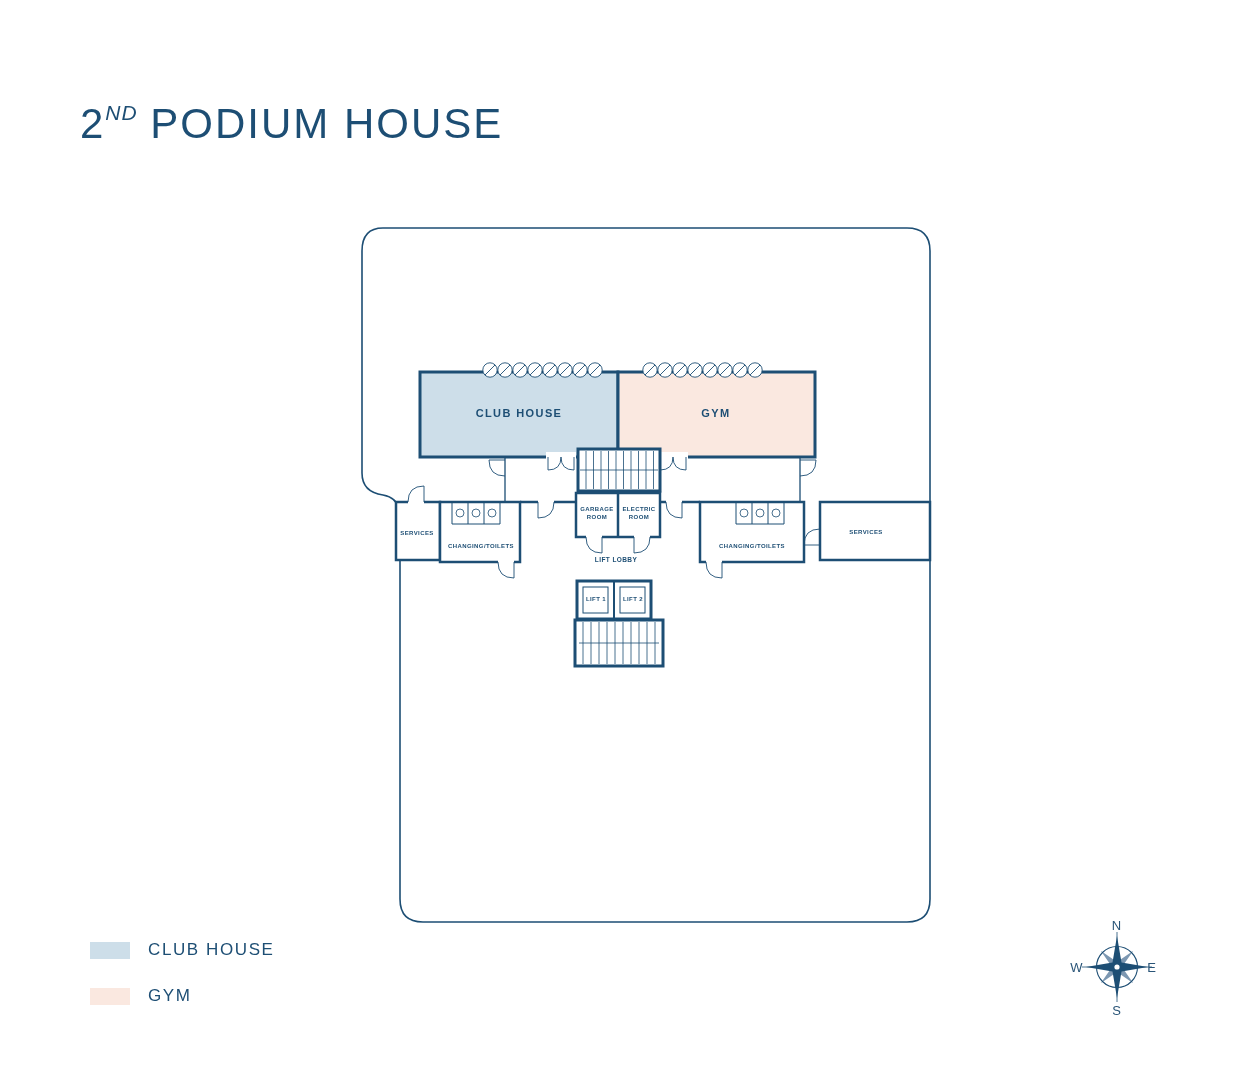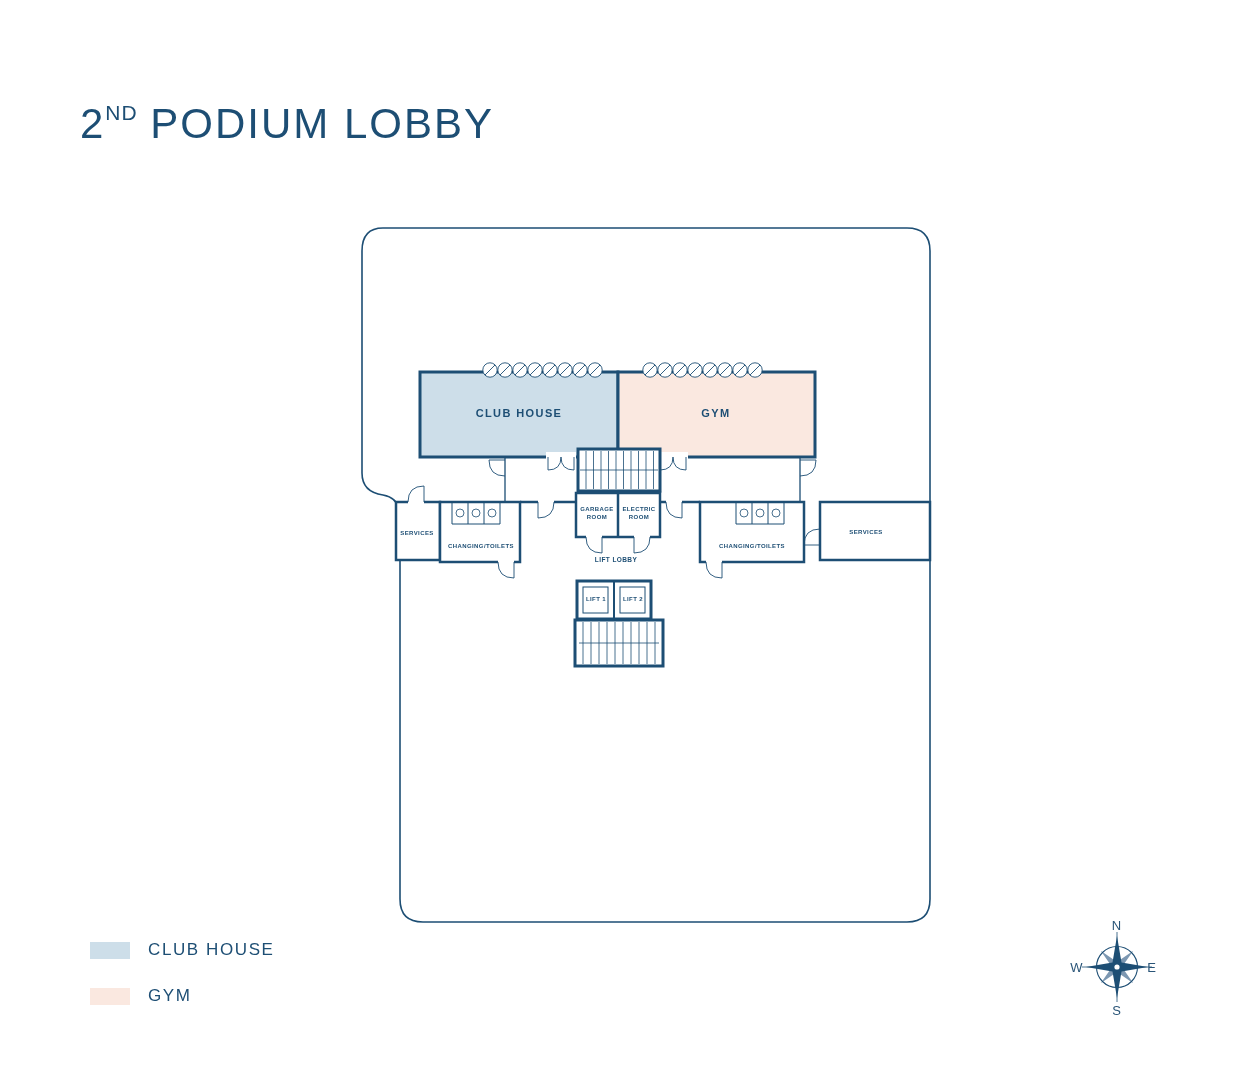--- a/index.html
+++ b/index.html
@@ -4,42 +4,42 @@
 <style>
   html,body{margin:0;padding:0;}
   body{
     width:1255px;height:1080px;position:relative;background:#ffffff;overflow:hidden;
     font-family:"Liberation Sans",sans-serif;color:#1d4e74;
   }
   .title{
     position:absolute;left:80px;top:100px;font-size:42px;letter-spacing:2px;
     color:#1d4e74;font-weight:400;
   }
-  .title sup{font-size:0.5em;position:relative;top:-0.12em;vertical-align:super;letter-spacing:1px;}
+  .title sup{font-size:0.5em;position:relative;top:-0.12em;vertical-align:super;letter-spacing:1px;font-style:italic;}
   .title .title-rest{margin-left:0.30em;}
   .plan-label{
     position:absolute;transform:translate(-50%,-50%);color:#1d4e74;text-align:center;
     font-weight:700;font-size:6px;letter-spacing:0.4px;line-height:1.3;white-space:pre-line;
   }
   .room-label{font-size:11px;letter-spacing:1.4px;font-weight:700;}
   .lobby-label{font-size:6.5px;}
   .legend{position:absolute;left:90px;top:940px;}
   .legend-row{display:flex;align-items:center;margin-bottom:26px;}
   .legend-row svg{display:block;}
   .legend-label{margin-left:18px;font-size:17px;letter-spacing:1.6px;color:#1d4e74;}
   .compass-letter{
     position:absolute;transform:translate(-50%,-50%);font-size:13px;letter-spacing:1px;color:#2a5578;
   }
   svg{position:absolute;left:0;top:0;}
 </style>
 </head>
 <body>
 
 <div class="title">
-  <span>2</span><sup>ND</sup><span class="title-rest">PODIUM LOBBY</span>
+  <span>2</span><sup>ND</sup><span class="title-rest">PODIUM HOUSE</span>
 </div>
 
 <svg width="1255" height="1080" viewBox="0 0 1255 1080">
   <defs>
     <g id="win">
       <circle cx="0" cy="0" r="7.2" fill="#ffffff" stroke="#1d4e74" stroke-width="0.9"></circle>
       <line x1="-5" y1="5" x2="5" y2="-5" stroke="#1d4e74" stroke-width="0.9"></line>
     </g>
   </defs>
 

